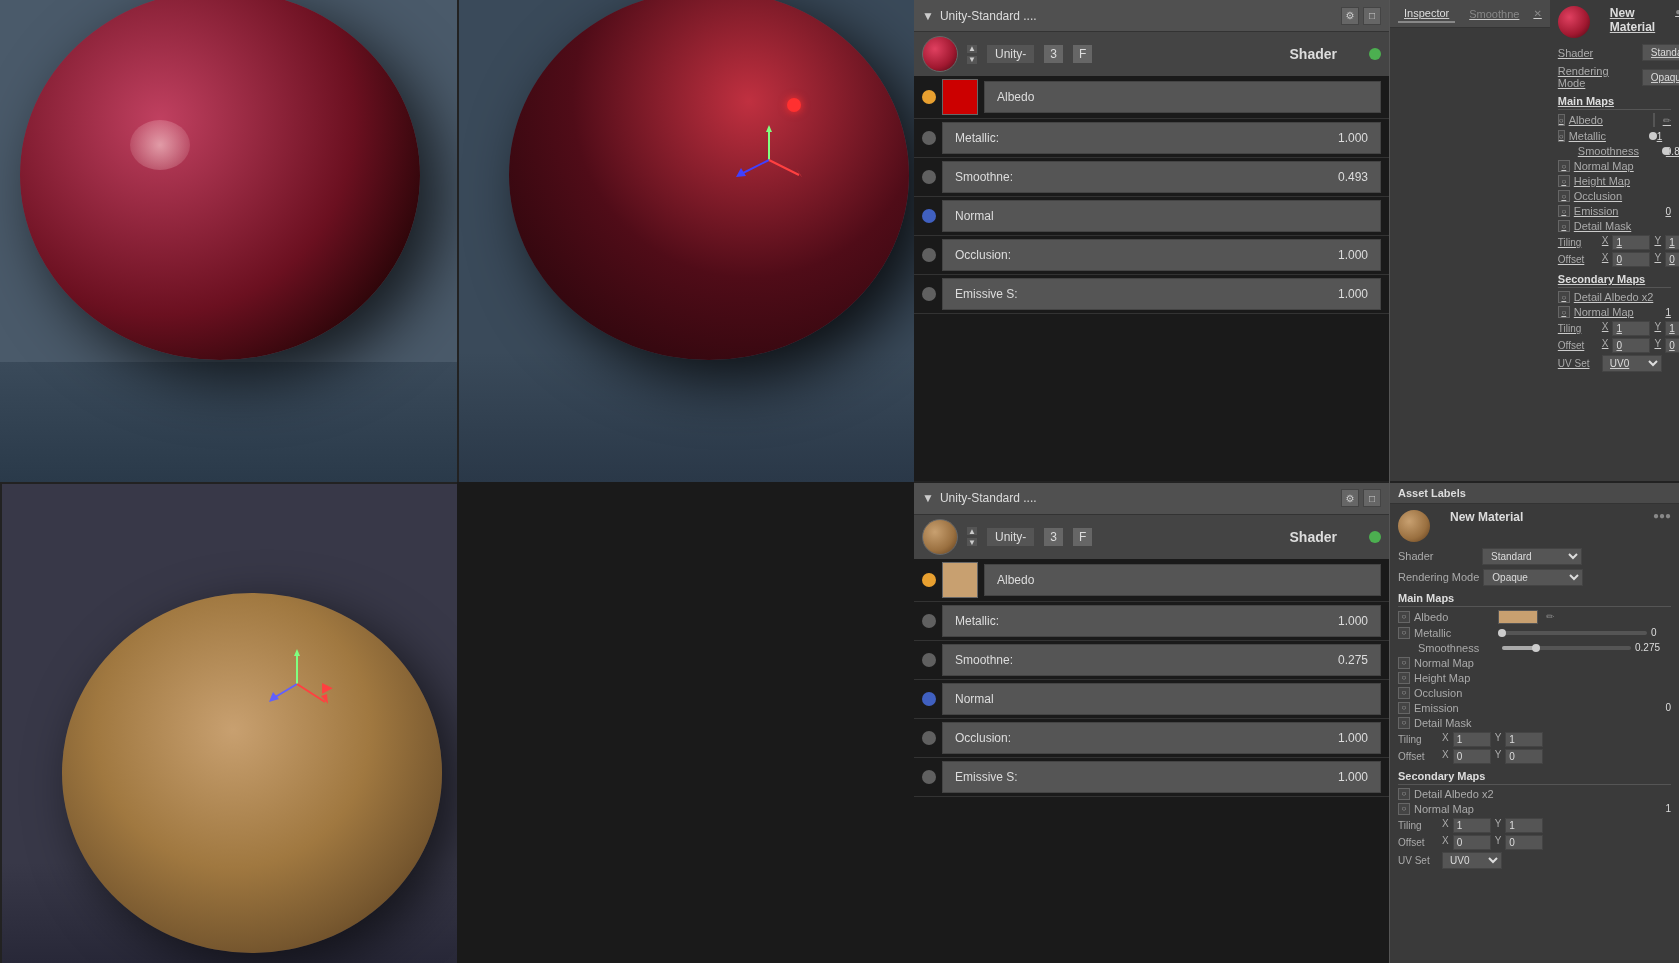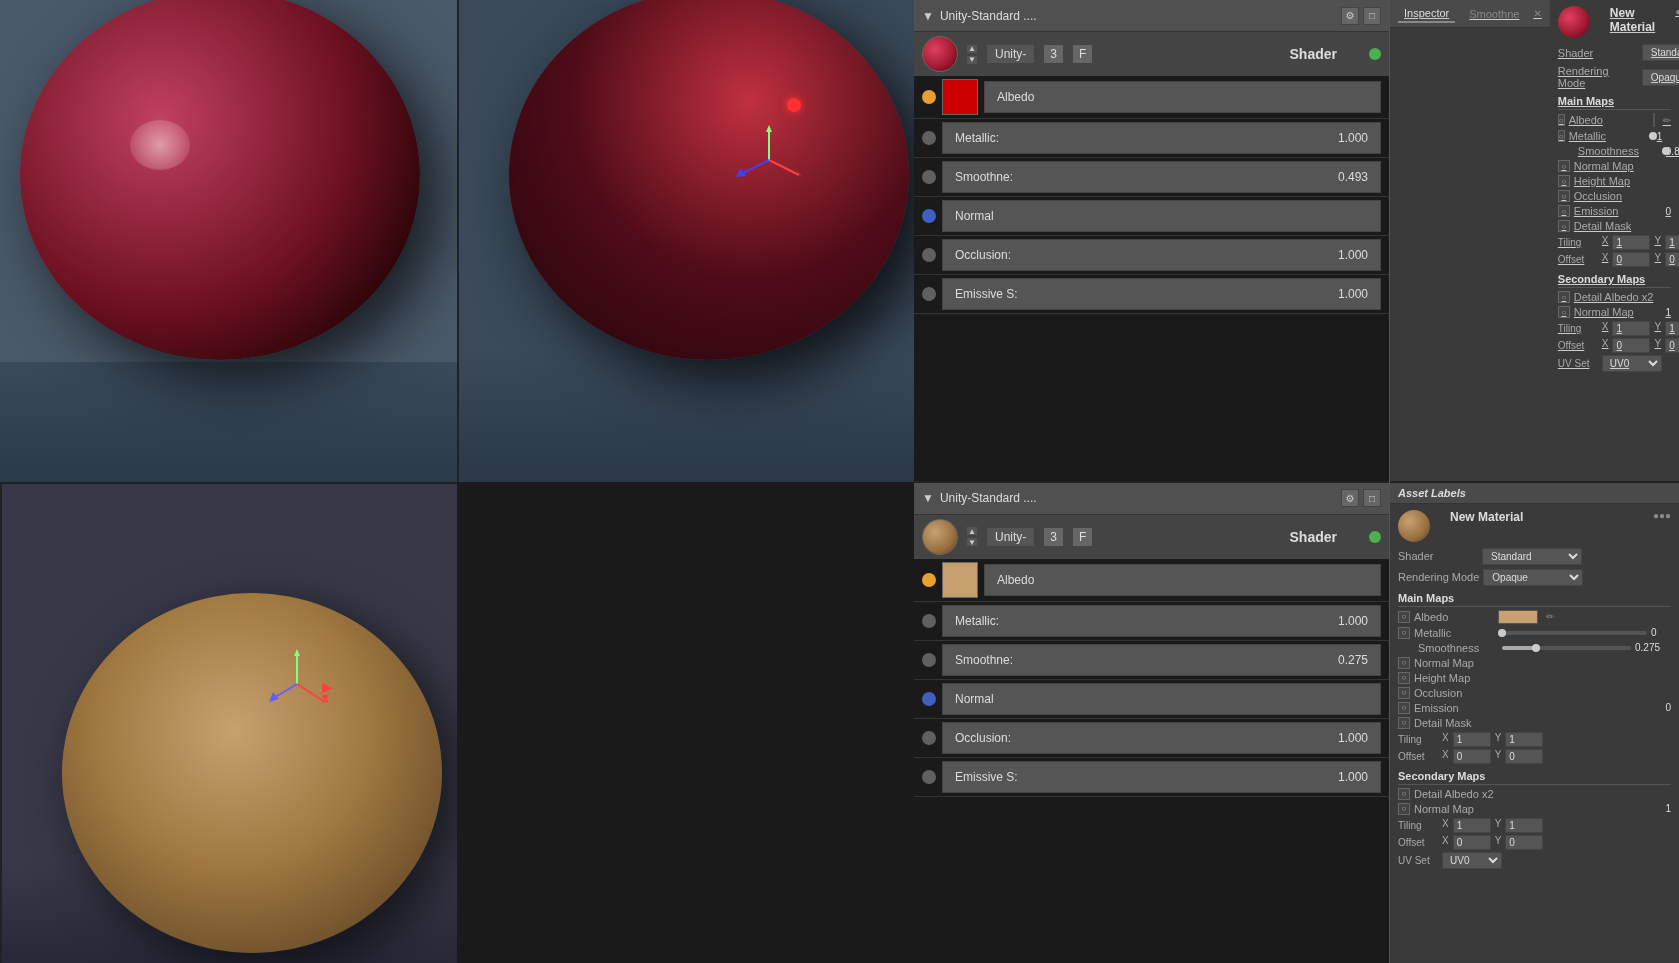--- a/index.html
+++ b/index.html
@@ -464,21 +464,21 @@
               <span class="tiling-label">UV Set</span>
               <select class="tiling-input" style="width:60px;">
                 <option>UV0</option>
               </select>
             </div>
           </div>
         </div>
 
         <div style="flex:1;display:flex;flex-direction:column;overflow:hidden;">
 
-          <div style="background:#4a4a4a;padding:4px 8px;border-bottom:1px solid #333;display:flex;align-items:flex-start;font-style:italic;">
+          <div style="background:#4a4a4a;padding:4px 8px;border-bottom:1px solid #333;display:flex;align-items:flex-start;">
             <span style="color:#ddd;font-size:11px;font-weight:bold;">Asset Labels</span>
           </div>
 
           <div class="inspector-body" style="overflow:hidden;">
             <div class="material-name-row">
               <div class="mat-preview" style="background:radial-gradient(circle at 35% 35%, #c8a070, #9a7040 60%, #5a3818);"></div>
               <span class="mat-name">New Material</span>
               <span style="color:#888;font-size:10px;margin-left:auto;">●●●</span>
             </div>
 

